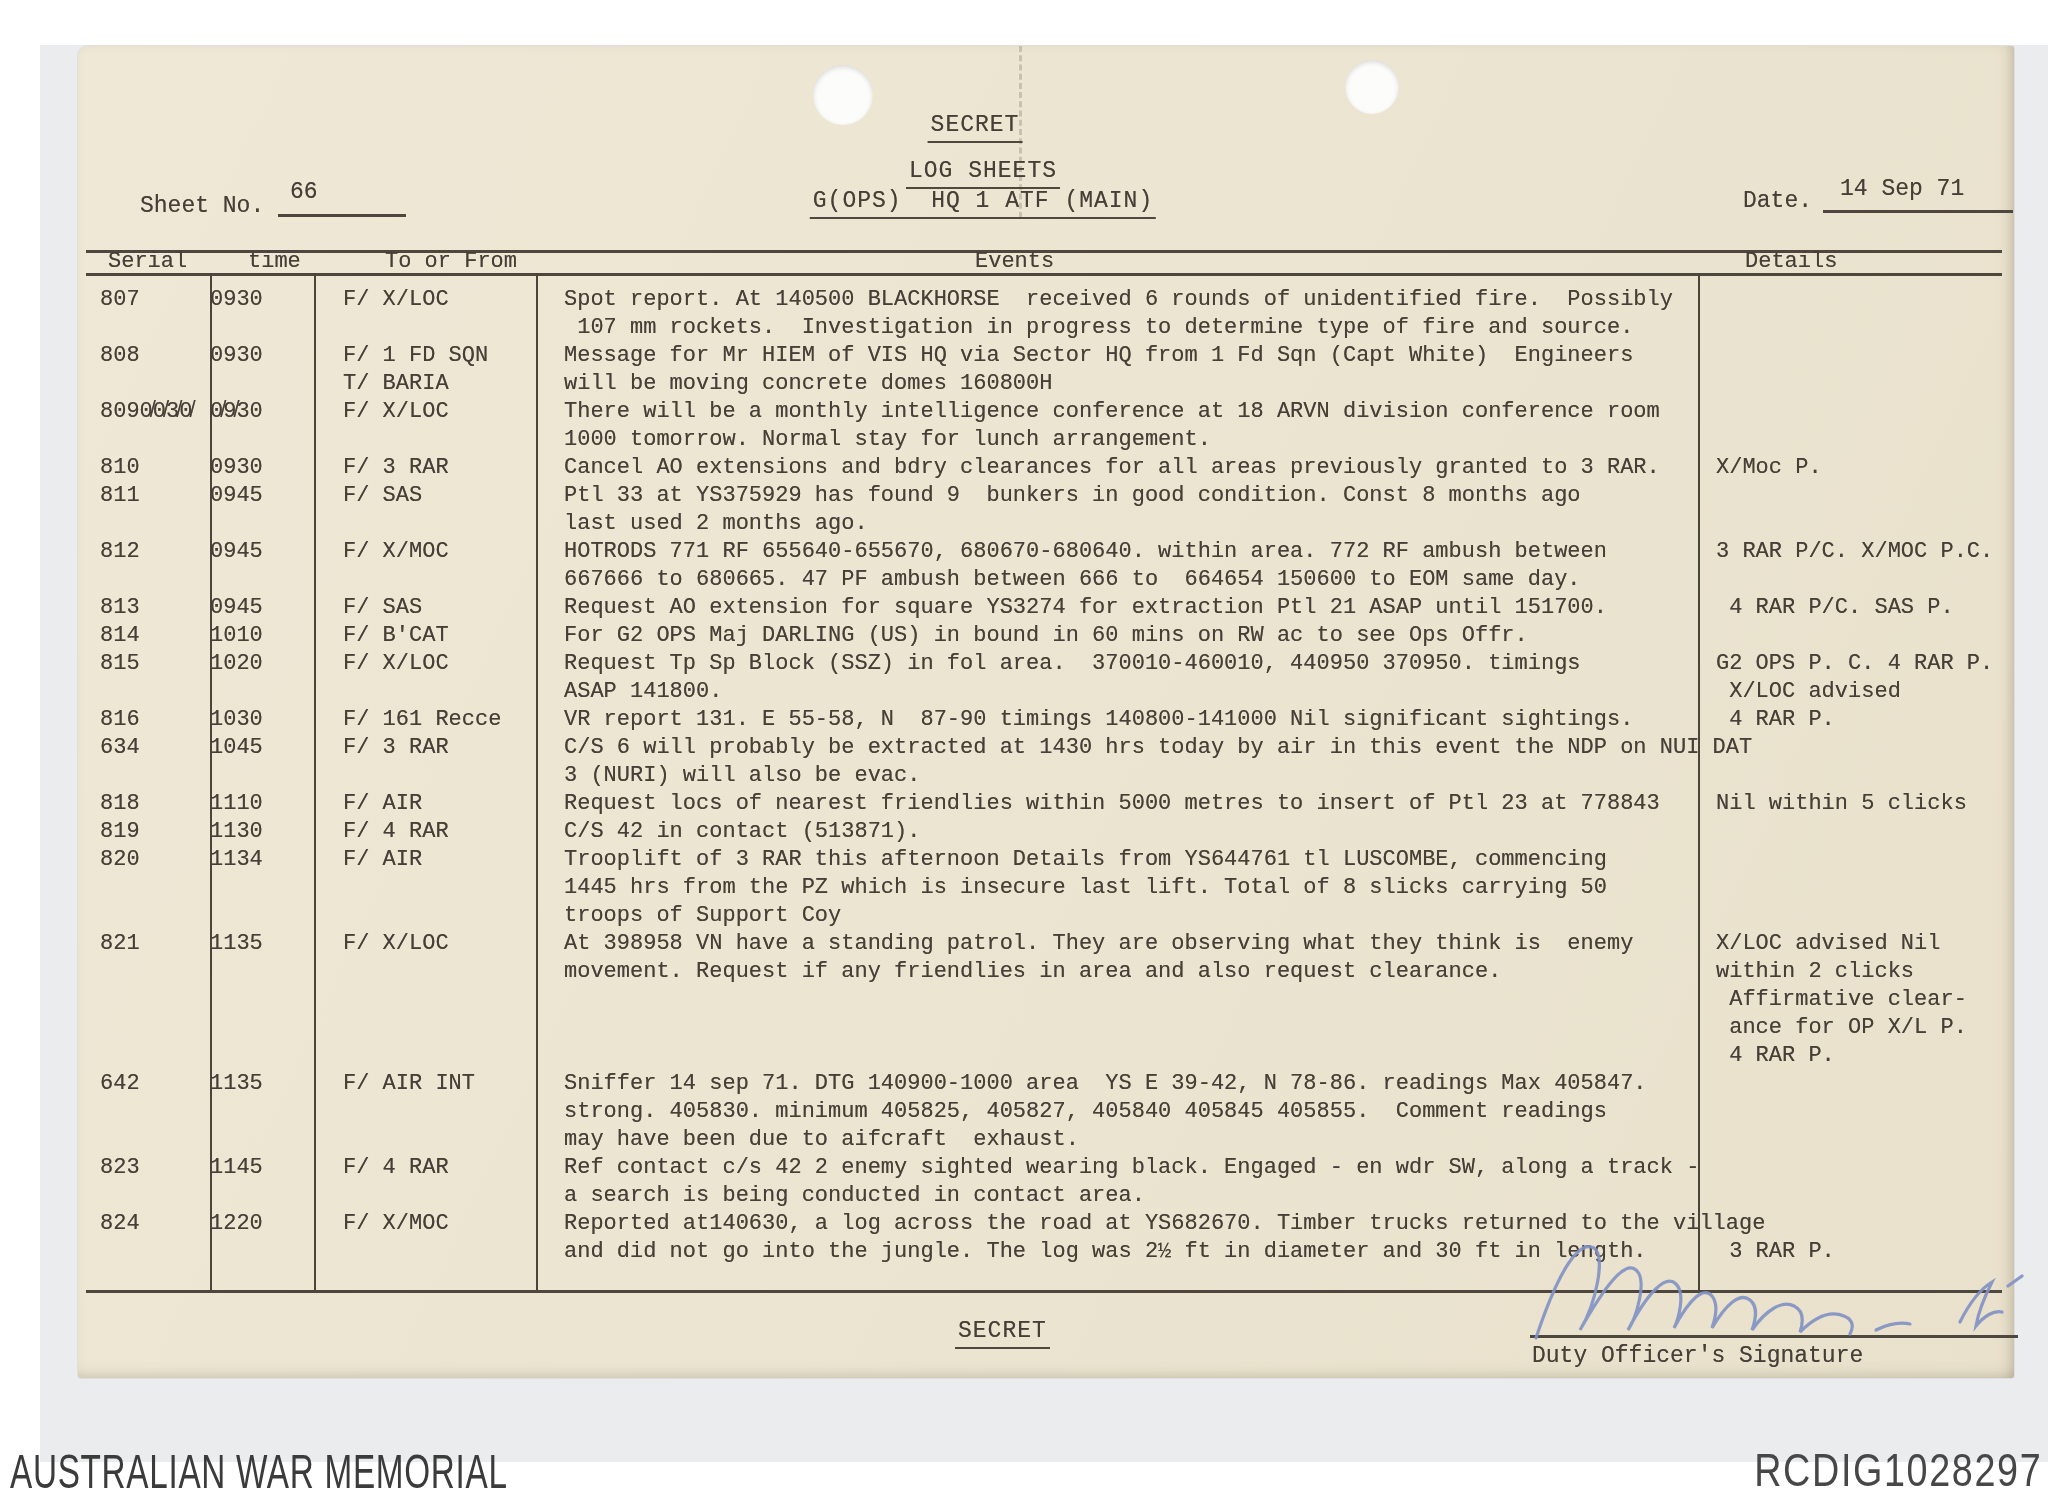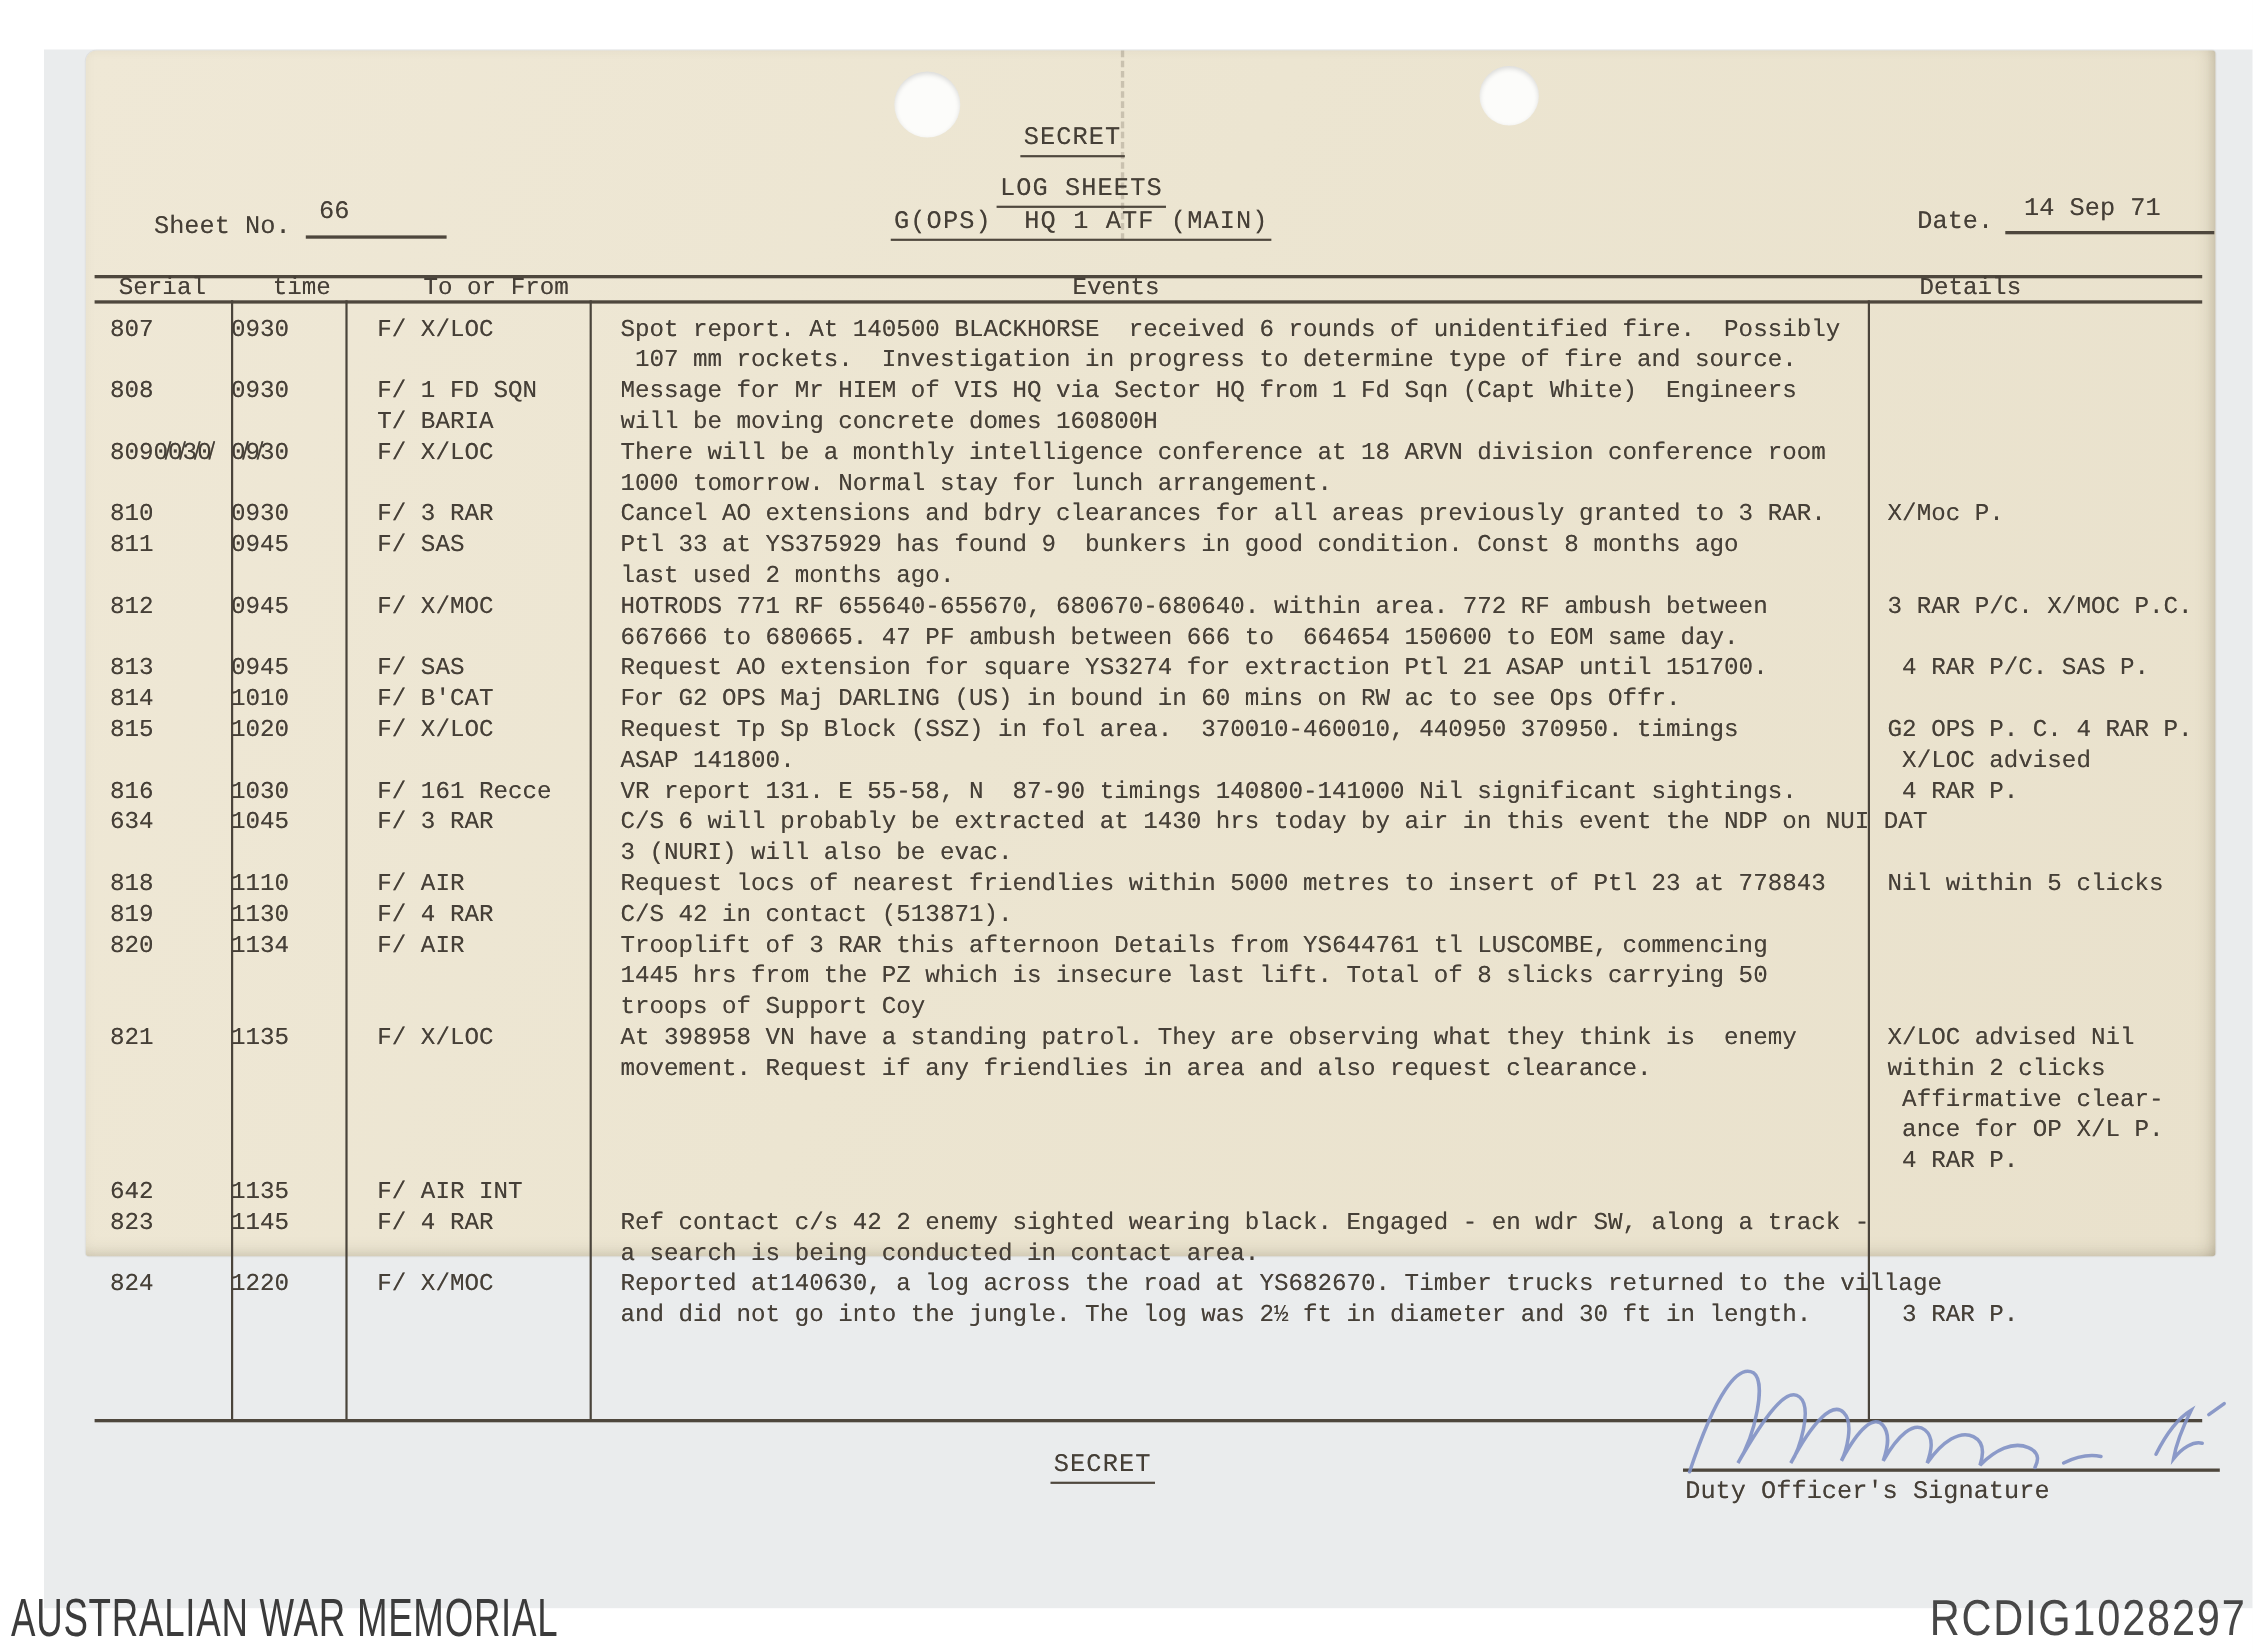--- a/index.html
+++ b/index.html
@@ -1,19 +1,19 @@
 <!DOCTYPE html>
 <html><head>
 <meta charset="utf-8">
 <style>
   html,body{margin:0;padding:0;}
   .stage{position:relative;width:2048px;height:1500px;background:#ffffff;overflow:hidden;
          font-family:"Liberation Mono","DejaVu Sans Mono",monospace;}
   .scanbg{position:absolute;left:40px;top:45px;right:0;bottom:38px;background:#eaeced;}
-  .paper{position:absolute;left:78px;top:46px;width:1936px;height:1096px;color:#453f37;
+  .paper{position:absolute;left:78px;top:46px;width:1936px;height:1332px;color:#453f37;
          background:linear-gradient(115deg,#efe8d6 0%,#ece5d1 45%,#e9e1cc 100%);
          border-radius:10px 3px 3px 3px;
          box-shadow:0 0 0 1px rgba(0,0,0,.05), inset -10px 0 16px -10px rgba(95,85,60,.38),
                     inset 0 -10px 16px -10px rgba(95,85,60,.28);
          text-shadow:0 0 .6px rgba(60,50,40,.55);}
   .tw{white-space:pre;}
   .hole{position:absolute;border-radius:50%;background:#fcfcfa;box-shadow:inset 0 2px 5px rgba(0,0,0,.14);}
   .crease{position:absolute;left:941px;top:0;height:172px;width:0;border-left:3px dashed rgba(110,100,85,.28);}
   .u{border-bottom:2.5px solid #4f483e;padding:0 3px 3px 3px;}
   .abs{position:absolute;}
@@ -336,20 +336,25 @@
         <div class="row">
           <div class="cell serial">
             <div class="tl">642</div>
           </div>
           <div class="cell time">
             <div class="tl">1135</div>
           </div>
           <div class="cell tofrom">
             <div class="tl">F/ AIR INT</div>
           </div>
+          <div class="cell events">
+            <div class="tl">Sniffer 14 sep 71. DTG 140900-1000 area  YS E 39-42, N 78-86. readings Max 405847.</div>
+            <div class="tl">strong. 405830. minimum 405825, 405827, 405840 405845 405855.  Comment readings</div>
+            <div class="tl">may have been due to aifcraft  exhaust.</div>
+          </div>
           <div class="cell action"></div>
         </div>
         <div class="row">
           <div class="cell serial">
             <div class="tl">823</div>
           </div>
           <div class="cell time">
             <div class="tl">1145</div>
           </div>
           <div class="cell tofrom">

